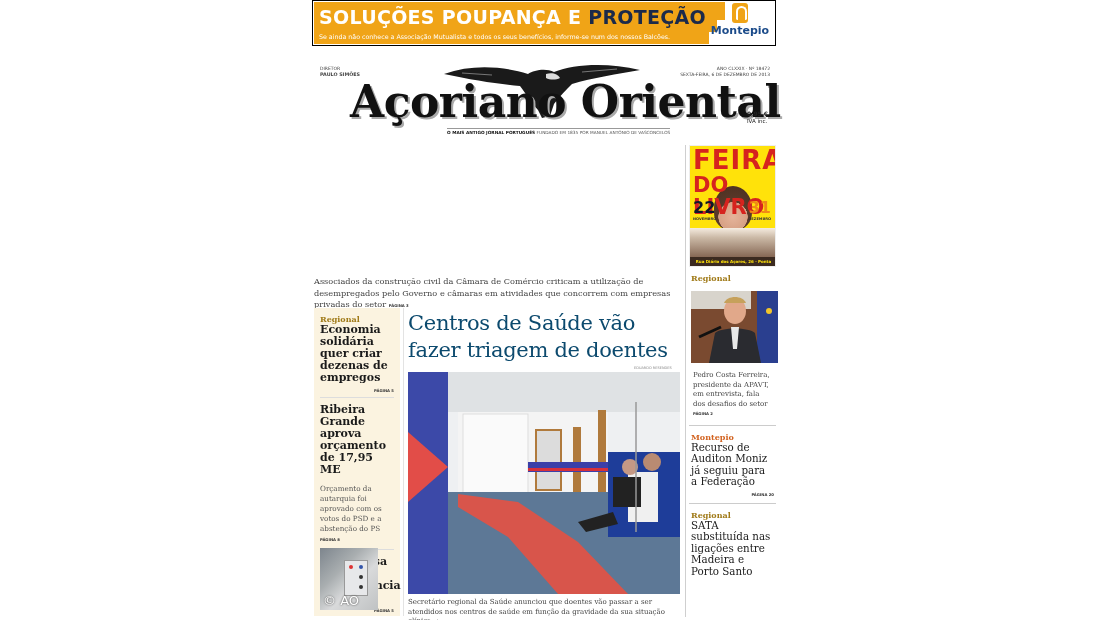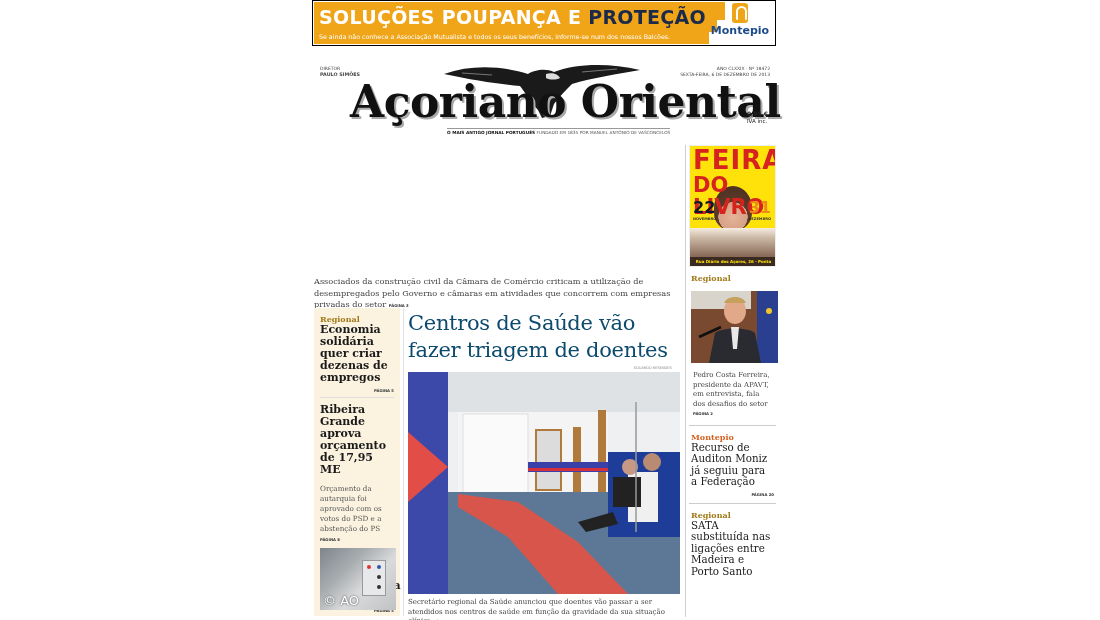--- a/index.html
+++ b/index.html
@@ -38,21 +38,21 @@
 
   
   .left-col { position: absolute; left: 2px; top: 308px; width: 86px; height: 308px; background: #fbf3e0; }
   .left-col .item { padding: 6px 6px 0 6px; }
   .kicker { font-family: "DejaVu Serif", serif; font-size: 8px; color: #a07a18; font-weight: bold; }
   .kicker.sport { color: #d2621f; }
   .small-head { font-family: "DejaVu Serif", serif; font-weight: bold; font-size: 11px; line-height: 12px; color: #1a1a1a; }
   .small-body { font-size: 7.2px; line-height: 10px; color: #555; margin-top: 8px; }
   .pg-right { text-align: right; margin-top: 4px; }
   .sep { border-top: 1px solid #ddd; margin: 4px 6px 0 6px; }
-  .left-photo { position: absolute; left: 6px; bottom: 6px; width: 76px; height: 62px; background: linear-gradient(135deg, #7d858d 0%, #a9aeb0 35%, #d9dadb 60%, #bfc2c3 100%); overflow: hidden; }
+  .left-photo { position: absolute; left: 6px; bottom: 6px; width: 58px; height: 62px; background: linear-gradient(135deg, #7d858d 0%, #a9aeb0 35%, #d9dadb 60%, #bfc2c3 100%); overflow: hidden; }
   .left-photo .panel { position: absolute; right: 10px; top: 12px; width: 24px; height: 36px; background: #e7e8ea; border: 1px solid #999; }
   .left-photo .dot { position: absolute; width: 4px; height: 4px; border-radius: 50%; }
   .copyright { position: absolute; left: 3px; bottom: 2px; font-family: "DejaVu Sans", sans-serif; font-size: 13px; color: #fff; text-shadow: 0 0 2px #333; }
 
   
   .center-head { position: absolute; left: 96px; top: 310px; width: 280px; font-family: "DejaVu Serif", serif; font-size: 21px; line-height: 27px; color: #0c4a6e; letter-spacing: -0.3px; }
   .photo-credit { position: absolute; left: 322px; top: 366px; font-family: "DejaVu Sans", sans-serif; font-size: 3.5px; color: #888; text-transform: uppercase; }
   .hosp-photo { position: absolute; left: 96px; top: 372px; width: 272px; height: 222px; overflow: hidden; background: #e9ecef; }
   .center-caption { position: absolute; left: 96px; top: 598px; width: 275px; font-size: 7px; line-height: 9.5px; color: #444; }
   .col-rule { position: absolute; left: 373px; top: 145px; width: 1px; height: 472px; background: #cfcfcf; }

